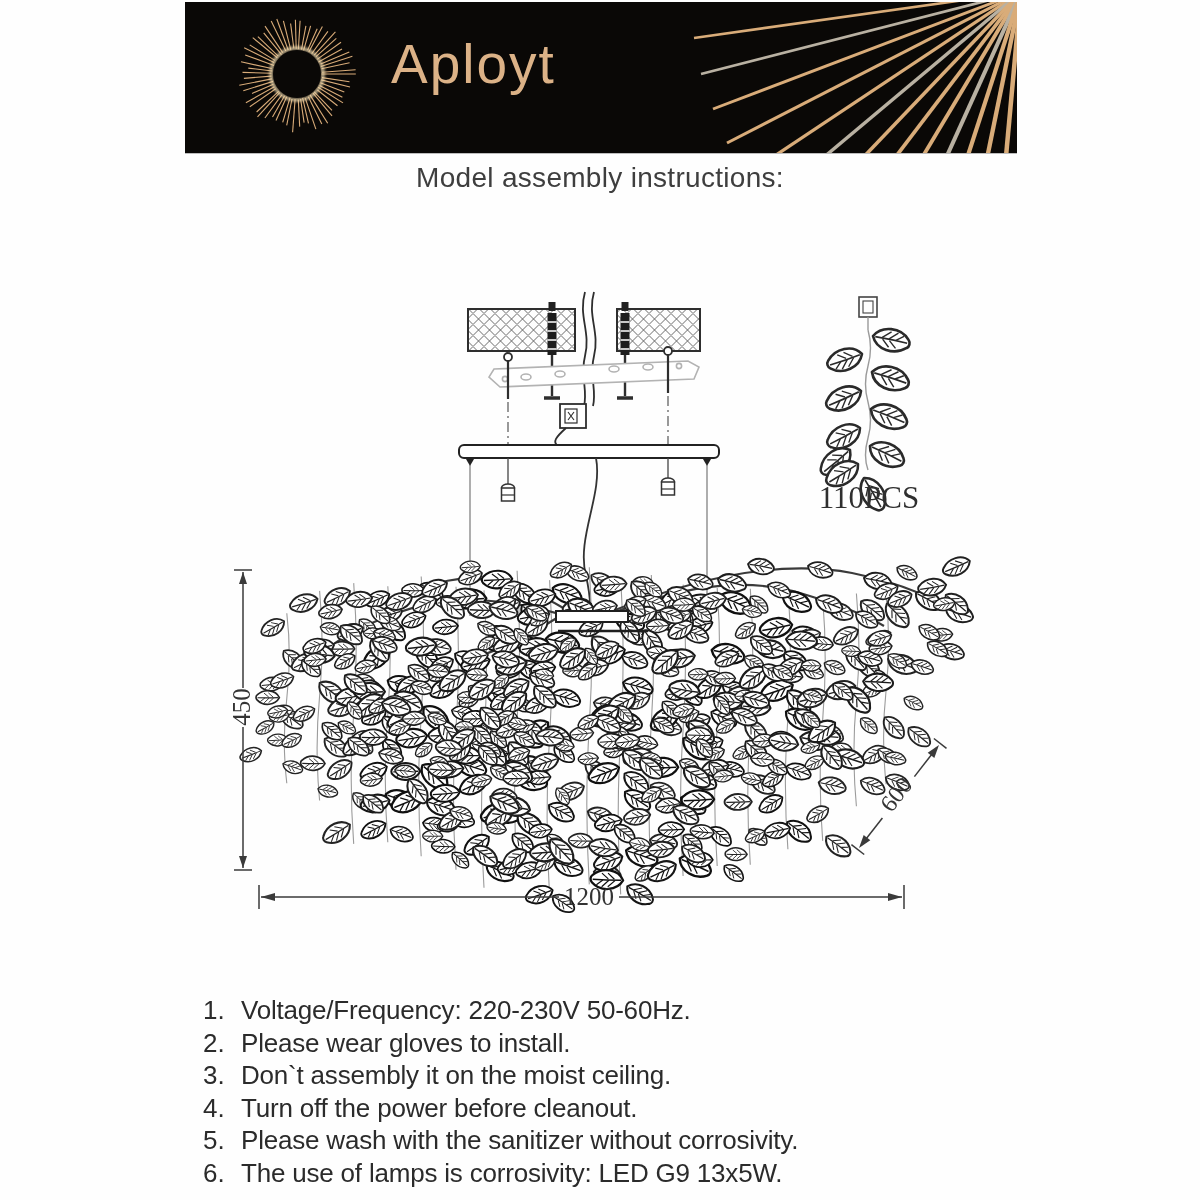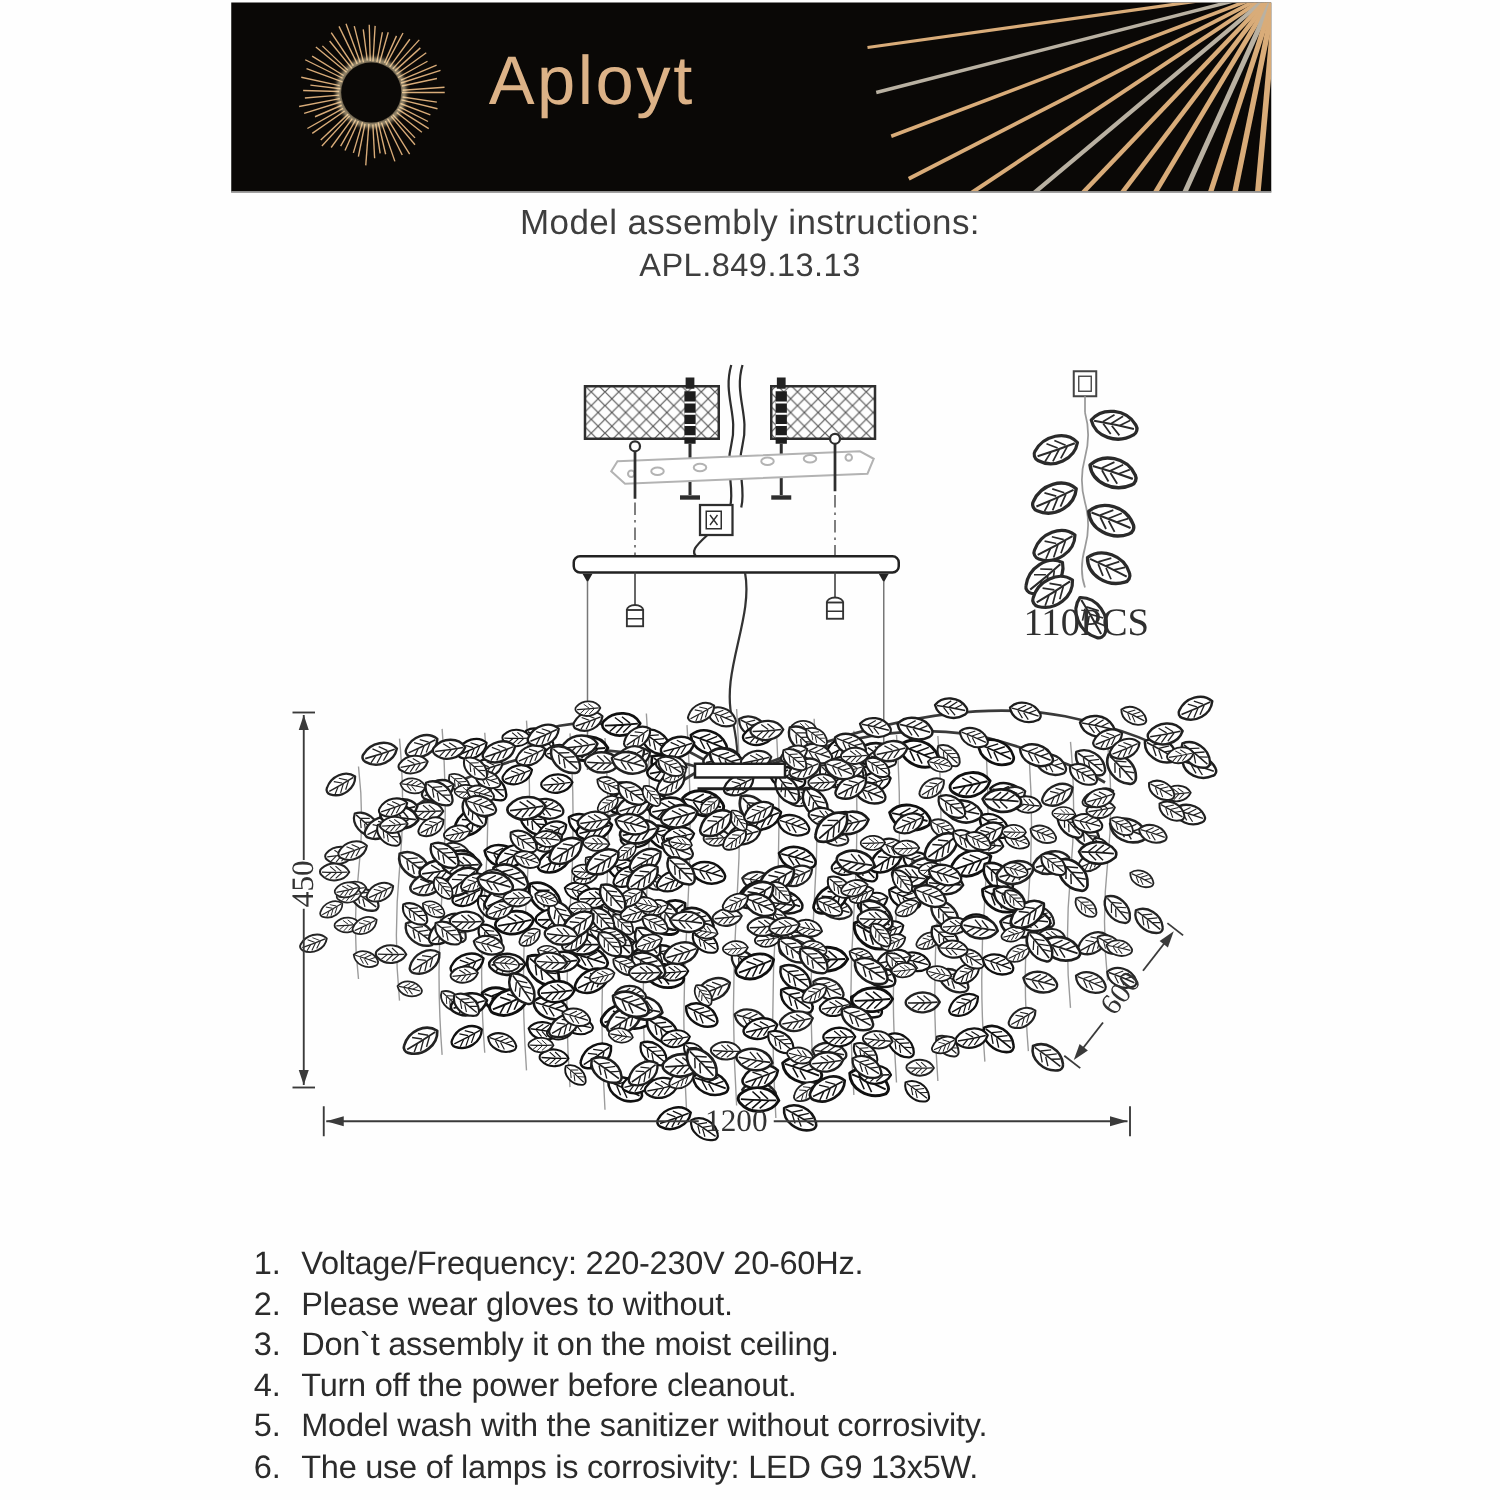--- a/index.html
+++ b/index.html
@@ -105,21 +105,20 @@
           <line x1="836" y1="-10" x2="700" y2="291" stroke="#b9b1a2" stroke-width="4.04"></line>
           <line x1="836" y1="-10" x2="734" y2="304" stroke="#d9ac79" stroke-width="4.20"></line>
           <line x1="836" y1="-10" x2="770" y2="313" stroke="#d9ac79" stroke-width="4.36"></line>
           <line x1="836" y1="-10" x2="806" y2="319" stroke="#d9ac79" stroke-width="4.52"></line>
         </g>
     </svg>
     <span class="brand-name">Aployt</span>
   </div>
 
   <div class="abs title">Model assembly instructions:</div>
-  <div class="abs model">APL.849.13.13</div>
 
   <svg class="abs diagram-svg" viewBox="0 0 1200 1200">
     <defs>
       <pattern id="xhatch" width="11" height="11" patternUnits="userSpaceOnUse">
         <path d="M0,5.5 L5.5,0 M5.5,11 L11,5.5 M0,5.5 L5.5,11 M5.5,0 L11,5.5" stroke="#5a5a5a" stroke-width="0.9" fill="none"></path>
       </pattern>
       <g id="leaf">
         <path d="M0,0 C4,-8 16,-10 23,-3 C24.5,-1.6 24.5,1 23,2.2 C16,9 4,8 0,0 Z" fill="#ffffff" stroke="currentColor" stroke-width="1.7" stroke-linejoin="round"></path>
         <path d="M1.5,0 C8,-0.5 16,-0.8 22.5,-0.8" fill="none" stroke="currentColor" stroke-width="1.1"></path>
         <path d="M6,-0.6 L11,-5.5 M10.5,-0.7 L15.5,-5.8 M15,-0.8 L19.5,-4.6 M6.5,0.4 L11.5,4.6 M11,0.3 L16,4.2" fill="none" stroke="currentColor" stroke-width="0.9"></path>
@@ -791,36 +790,36 @@
         <polygon points="859,848 870.3,840.3 863.7,835.1" fill="#3a3a3a" stroke="none"></polygon>
         <polygon points="939,745 934.3,757.9 927.7,752.7" fill="#3a3a3a" stroke="none"></polygon>
         <text x="897" y="802" text-anchor="middle" transform="rotate(-52 897 795)" font-family="Liberation Serif, DejaVu Serif, serif" font-size="24" fill="#333" stroke="none">600</text>
       </g>
     </g>
   </svg>
 
   <div class="abs instructions">
     <div class="row">
       <span class="num">1.</span>
-      <span class="txt">Voltage/Frequency: 220-230V 20-60Hz.</span>
+      <span class="txt">Voltage/Frequency: 220-230V 50-60Hz.</span>
       </div>
     <div class="row">
       <span class="num">2.</span>
-      <span class="txt">Please wear gloves to without.</span>
+      <span class="txt">Please wear gloves to install.</span>
       </div>
     <div class="row">
       <span class="num">3.</span>
       <span class="txt">Don`t assembly it on the moist ceiling.</span>
       </div>
     <div class="row">
       <span class="num">4.</span>
       <span class="txt">Turn off the power before cleanout.</span>
       </div>
     <div class="row">
       <span class="num">5.</span>
-      <span class="txt">Model wash with the sanitizer without corrosivity.</span>
+      <span class="txt">Please wash with the sanitizer without corrosivity.</span>
       </div>
     <div class="row">
       <span class="num">6.</span>
       <span class="txt">The use of lamps is corrosivity: LED G9 13x5W.</span>
       </div>
   </div>
 </div>
 
 </body></html>

